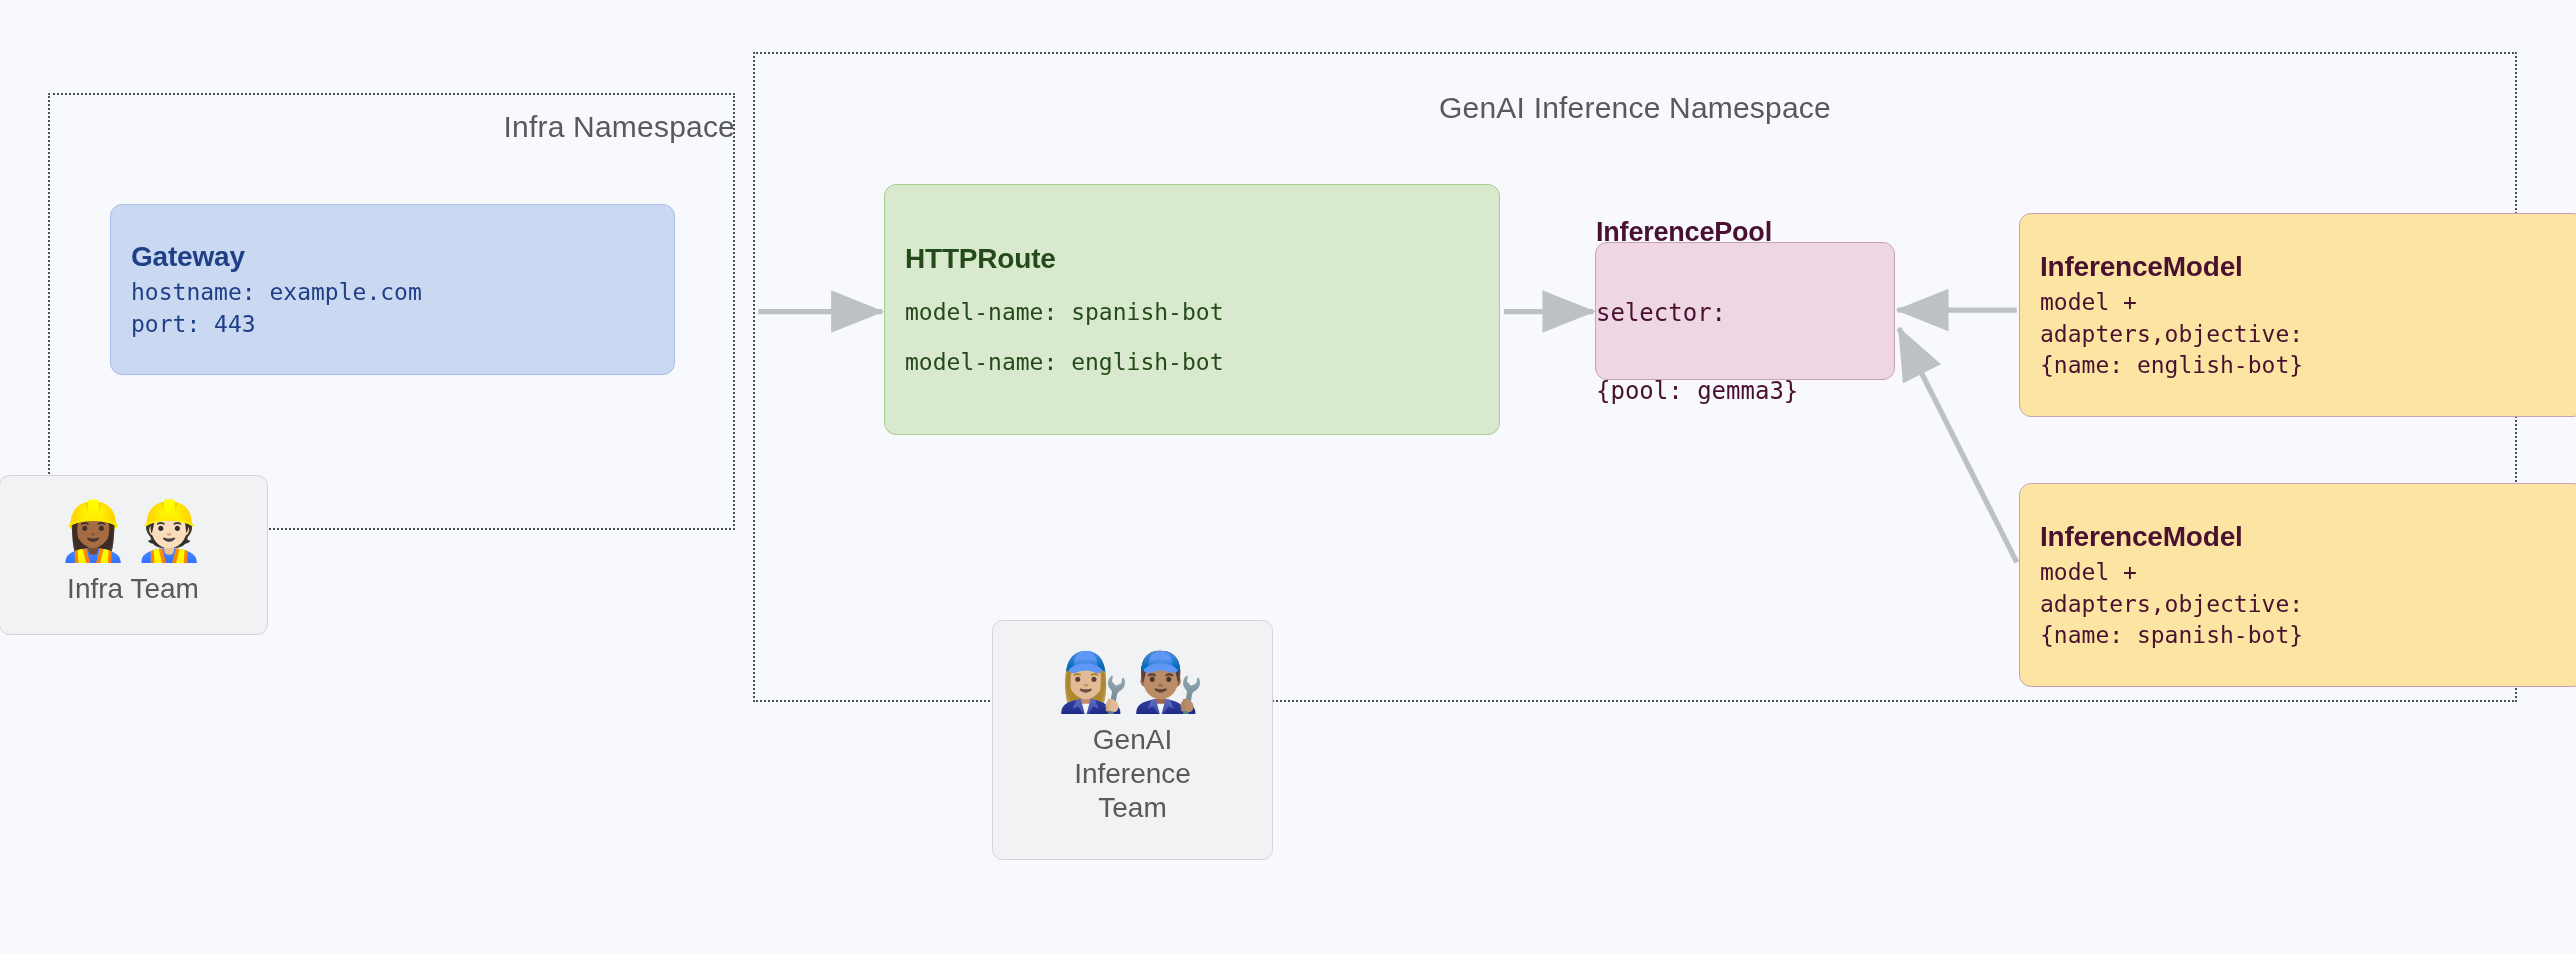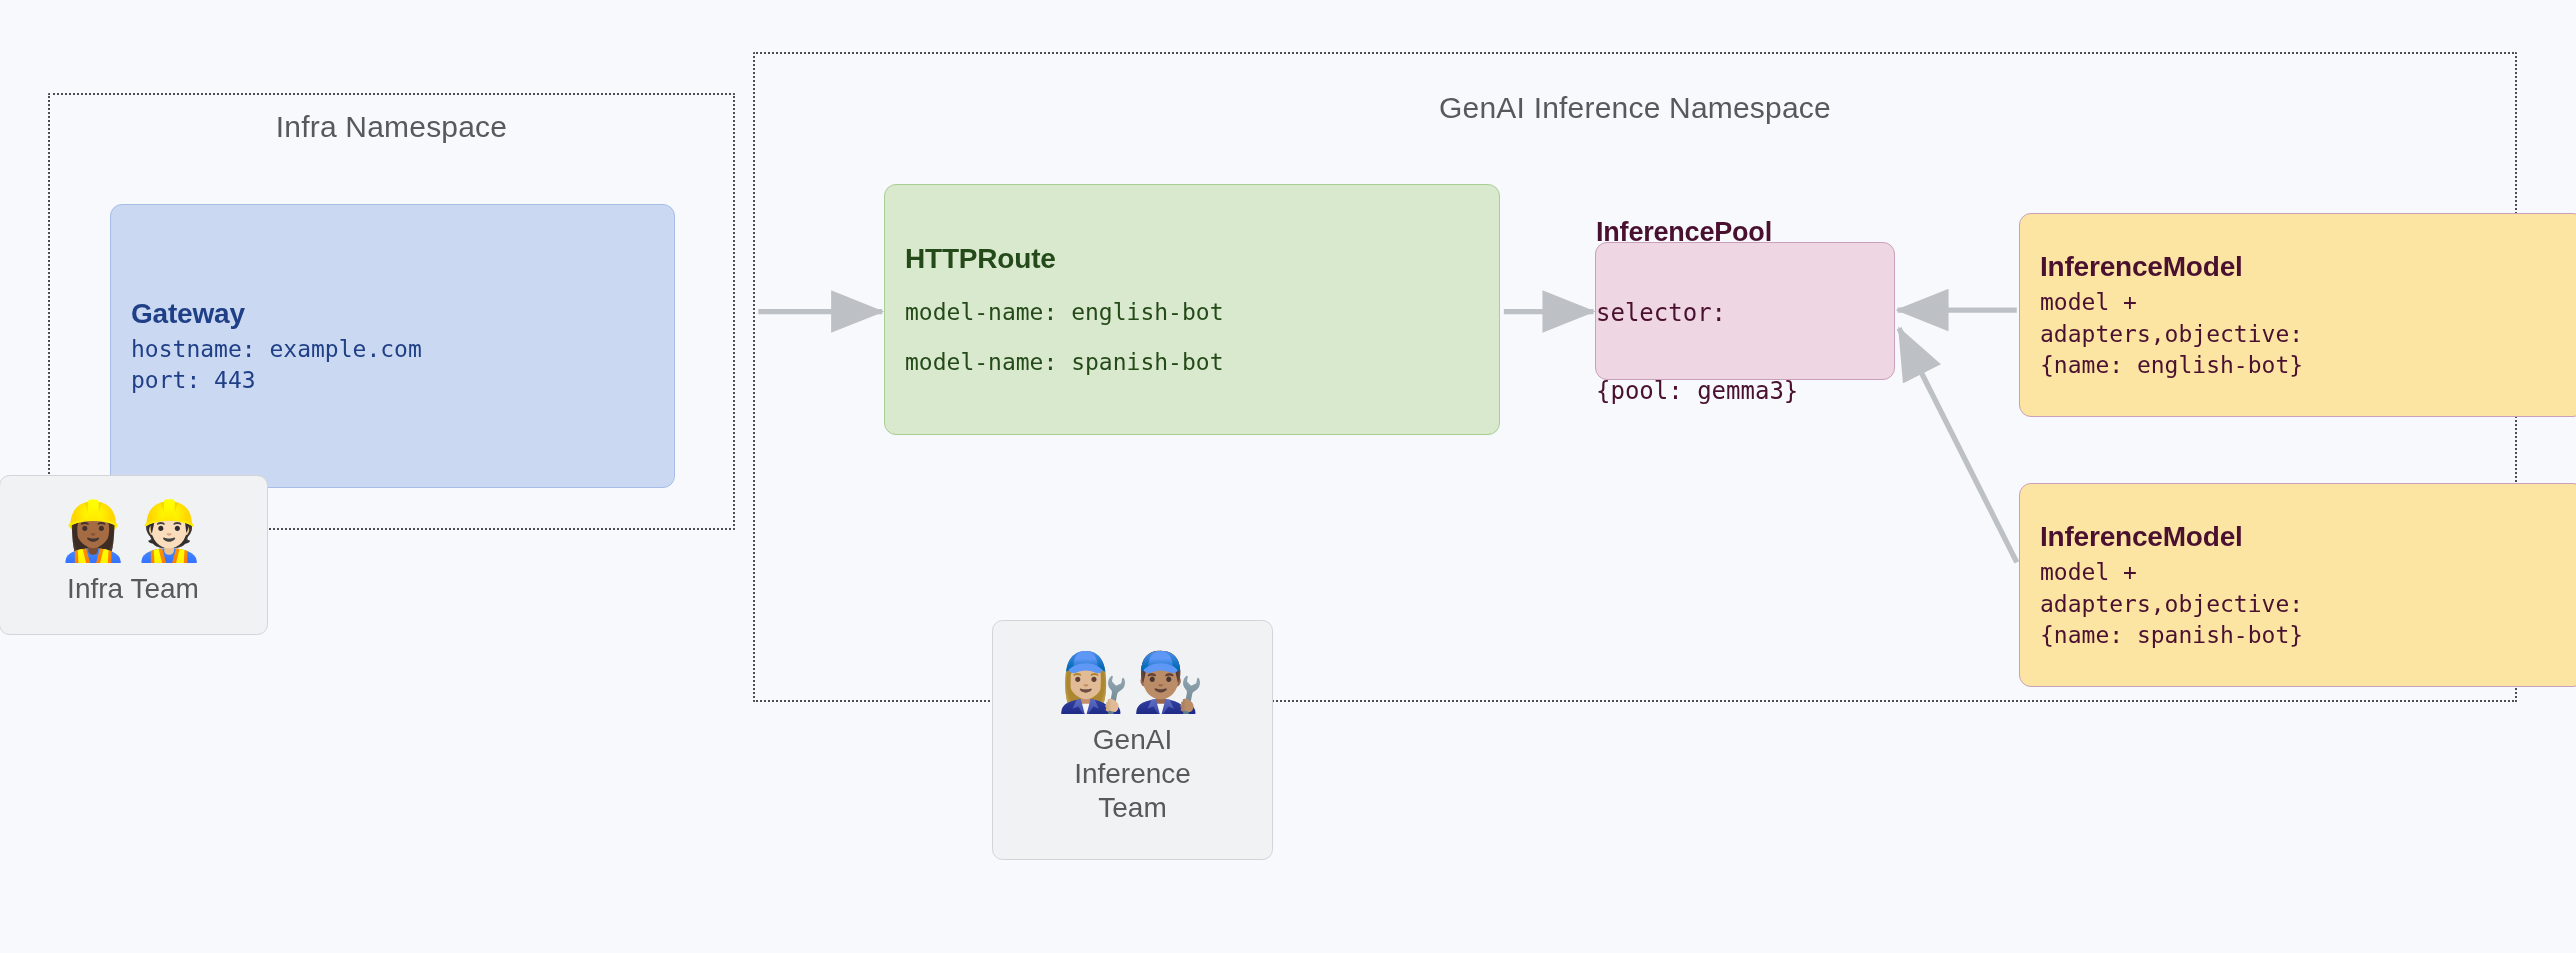--- a/index.html
+++ b/index.html
@@ -23,21 +23,21 @@
   .ns-title{
     position:absolute;
     color:#58595b;
     font-size:30px;
     font-weight:400;
     white-space:nowrap;
     letter-spacing:0.2px;
   }
 
   #ns-infra{left:48px;top:93px;width:687px;height:437px;}
-  #ns-infra-title{left:48px;top:110px;width:687px;text-align:center;}
+  #ns-infra-title{left:48px;top:110px;width:687px;text-align:right;}
 
   #ns-genai{left:753px;top:52px;width:1764px;height:650px;}
   #ns-genai-title{left:753px;top:91px;width:1764px;text-align:center;}
 
   
   .node{
     position:absolute;
     box-sizing:border-box;
     border-radius:12px;
     border-width:1.9px;
@@ -55,21 +55,21 @@
     letter-spacing:-0.2px;
   }
   .node .kv{
     font-family:"DejaVu Sans Mono", monospace;
     font-size:23px;
     line-height:1.36;
     white-space:pre;
   }
 
   #node-gateway{
-    left:110px;top:204px;width:565px;height:284px;
+    left:110px;top:204px;width:565px;height:171px;
     background:#cbd8f2;border-color:#a8bce8;
   }
   #node-gateway .title,#node-gateway .kv{color:#1f3f86;}
 
   #node-httproute{
     left:884px;top:184px;width:616px;height:251px;
     background:#d9e9ce;border-color:#a9ce95;gap:18px;
   }
   #node-httproute .title,#node-httproute .kv{color:#254a19;}
 
@@ -154,22 +154,22 @@
   <div class="ns-title" id="ns-genai-title">GenAI Inference Namespace</div>
 
   <div class="node" id="node-gateway">
     <div class="title">Gateway</div>
     <div class="kv">hostname: example.com</div>
     <div class="kv">port: 443</div>
   </div>
 
   <div class="node" id="node-httproute">
     <div class="title">HTTPRoute</div>
+    <div class="kv">model-name: spanish-bot</div>
     <div class="kv">model-name: english-bot</div>
-    <div class="kv">model-name: spanish-bot</div>
   </div>
 
   <div class="node" id="node-inferencepool">
     <div class="title">InferencePool</div>
     <div class="kv">selector:</div>
     <div class="kv">{pool: gemma3}</div>
   </div>
 
   <div class="node node-inferencemodel" id="node-inferencemodel-english">
     <div class="title">InferenceModel</div>

